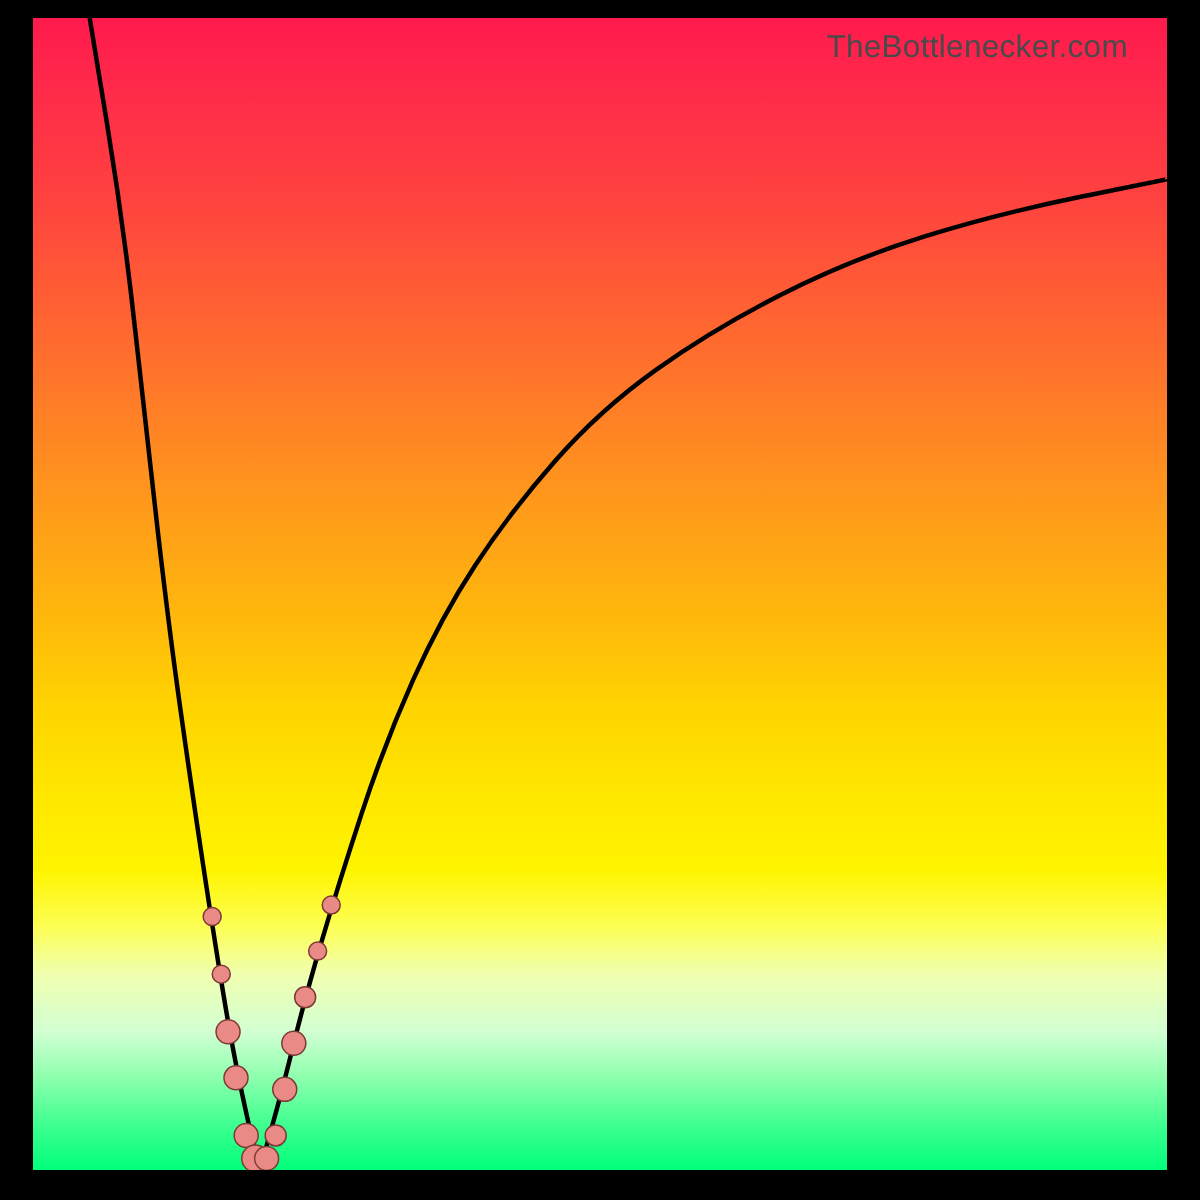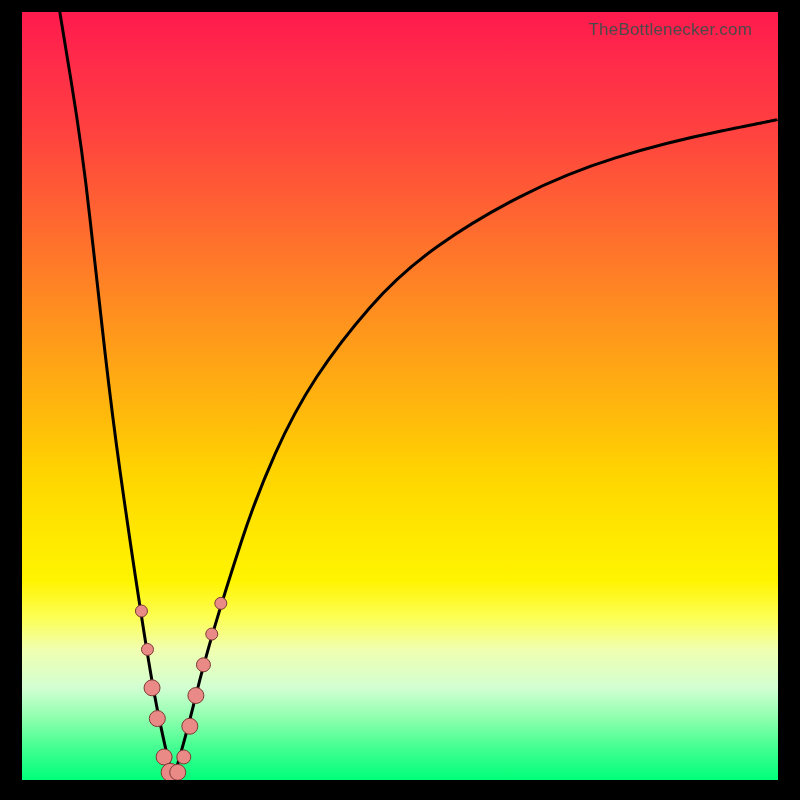--- a/index.html
+++ b/index.html
@@ -46,21 +46,21 @@
   }
   svg.curves {
     position: absolute;
     inset: 0;
   }
   .watermark {
     position: absolute;
     top: 8px;
     right: 26px;
     color: #4a4a4a;
-    font-size: 17px;
+    font-size: 21px;
     letter-spacing: 0.2px;
     user-select: none;
   }
 </style>
 </head>
 <body>
 
 <div class="frame">
   <div class="plot-area">
     <div class="gradient-bg"></div>

